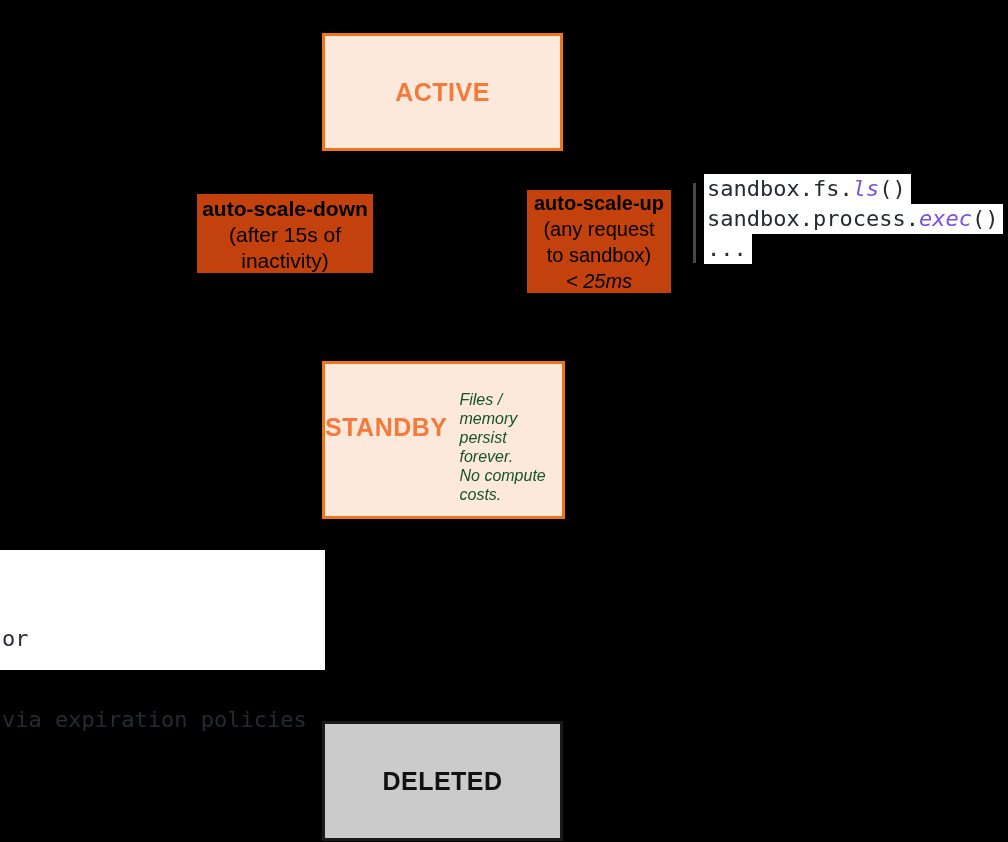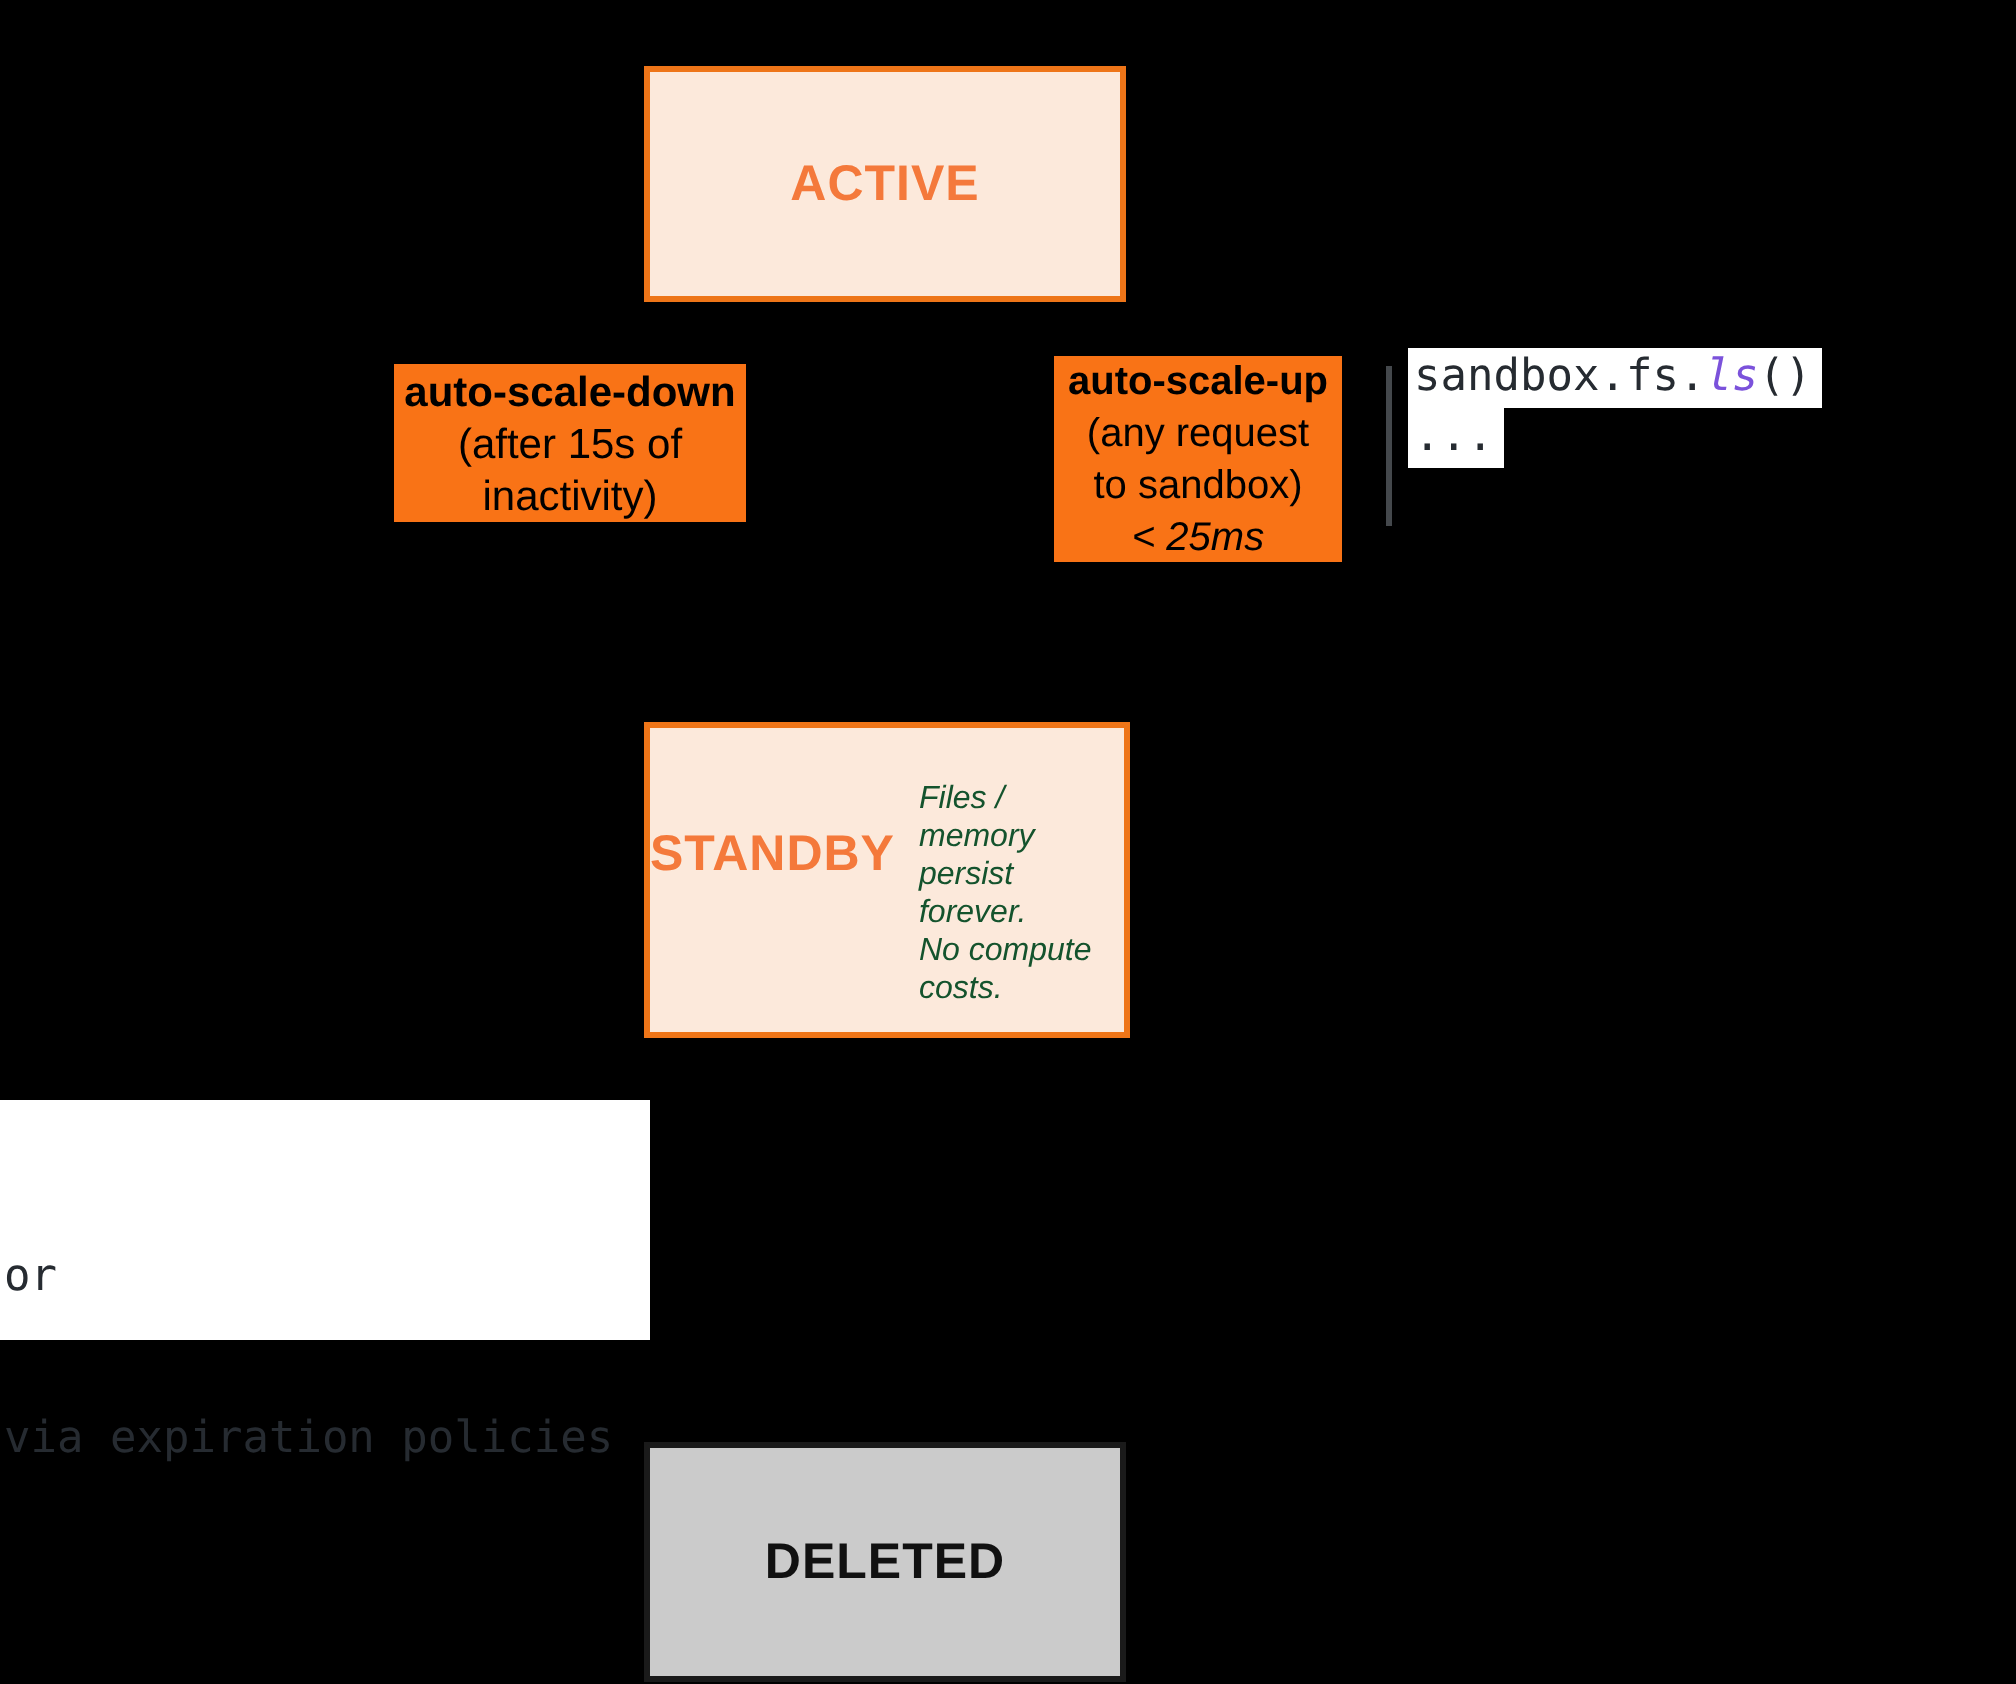--- a/index.html
+++ b/index.html
@@ -47,23 +47,24 @@
     font-size: 16px;
     line-height: 19px;
     font-style: italic;
     color: #14532d;
   }
 
   
   .note-label {
     position: absolute;
     box-sizing: border-box;
-    background: #f97316;
+    background: #c2410c;
     color: #000000;
     text-align: center;
+    margin-top: 12px;
   }
   #label-scale-down {
     left: 197px; top: 182px; width: 176px; height: 79px;
     font-size: 21px; line-height: 26px; padding-top: 2px;
   }
   #label-scale-up {
     left: 527px; top: 178px; width: 144px; height: 103px;
     font-size: 20px; line-height: 26px;
   }
   .lbl-title   { font-weight: bold; }
@@ -130,20 +131,21 @@
     <div class="lbl-title">auto-scale-up</div>
     <div>(any request</div>
     <div>to sandbox)</div>
     <div class="lbl-latency">&lt; 25ms</div>
   </div>
 
   <div id="divider"></div>
 
   <div id="code-calls">
     <span class="code-line"><span>sandbox.fs.</span><span class="code-fn">ls</span><span>()</span></span>
+    <span class="code-line"><span>sandbox.process.</span><span class="code-fn">exec</span><span>()</span></span>
     <span class="code-line"><span>...</span><span class="code-fn"></span><span></span></span>
   </div>
 
   <div class="state" id="state-standby">
     <div class="state-title">STANDBY</div>
     <div class="state-notes">
       <div>Files / memory persist forever.</div>
       <div>No compute costs.</div>
     </div>
   </div>

